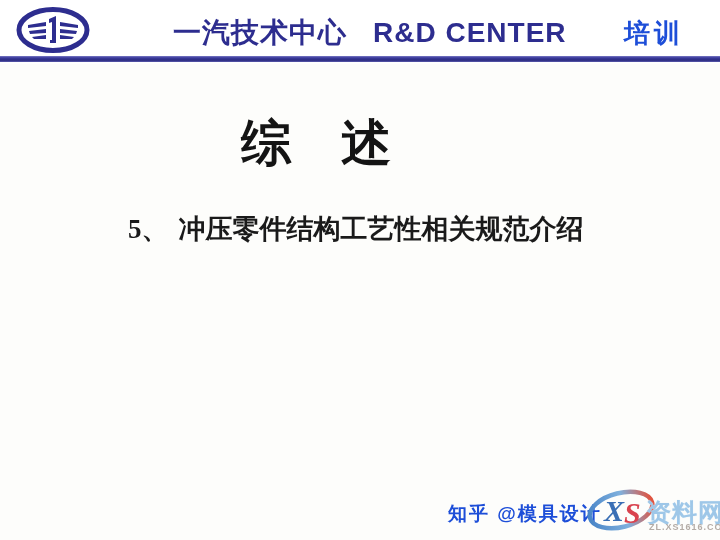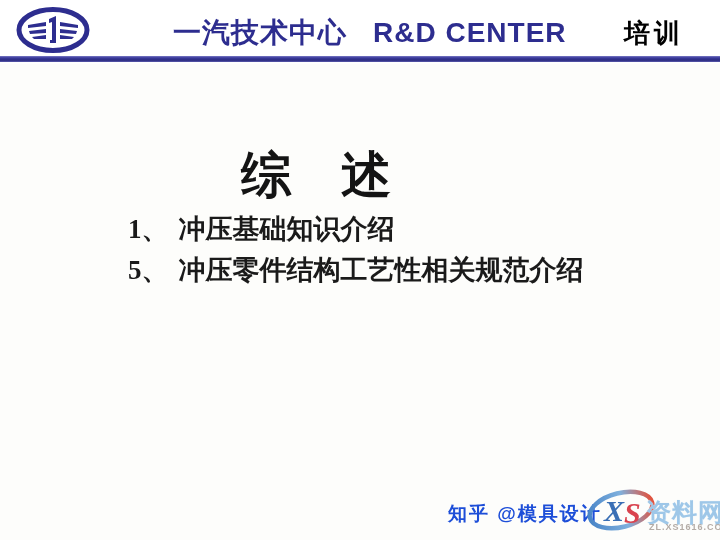--- a/index.html
+++ b/index.html
@@ -25,41 +25,40 @@
     position: absolute; left: 173px; top: 14px;
     font-size: 28px; font-weight: bold;
     color: #2d2d8f;
     letter-spacing: 1px;
     white-space: nowrap;
   }
   .header-title .en { margin-left: 26px; font-family: "Liberation Sans", sans-serif; }
   .header-right {
     position: absolute; left: 624px; top: 16px;
     font-size: 26px; font-weight: bold;
-    color: #000000;
+    color: #1d4ed8;
     font-family: Liberation Serif, serif;
     letter-spacing: 4px;
     white-space: nowrap;
   }
   .divider {
     position: absolute; top: 56px; left: 0;
     width: 720px; height: 6px;
     background: linear-gradient(to bottom, #7a7ac4 0%, #3b3b9d 30%, #2a2a80 70%, #5c5cae 100%);
   }
 
   
   .slide-title {
     position: absolute; top: 110px; left: 0;
     width: 632px;
     text-align: center;
     font-size: 50px; font-weight: bold;
     color: #141414;
     font-family: "Liberation Serif", "DejaVu Serif", serif;
     white-space: pre;
-    margin-top: 32px;
   }
   .topic-list {
     position: absolute; top: 209px; left: 128px;
     width: 520px;
   }
   .topic-item {
     font-size: 27px; font-weight: bold;
     color: #1a1a1a;
     font-family: "Liberation Serif", "DejaVu Serif", serif;
     line-height: 41px;
@@ -123,23 +122,20 @@
     <span class="cn">一汽技术中心</span><span class="en">R&amp;D CENTER</span>
   </div>
   <div class="header-right">培训</div>
 </div>
 <div class="divider"></div>
 
 <div class="slide-title">综　述</div>
 
 <div class="topic-list">
   <div class="topic-item">
-    <span class="num">1、</span><span>冲压基础知识介绍</span>
-  </div>
-  <div class="topic-item">
     <span class="num">5、</span><span>冲压零件结构工艺性相关规范介绍</span>
   </div>
 </div>
 
 <div class="wm-zhihu">知乎 @模具设计</div>
 
 <div class="wm-logo">
   <svg width="70" height="54" viewBox="0 0 70 54">
     <defs>
       <linearGradient id="ovalgrad" x1="0%" y1="50%" x2="100%" y2="50%">

